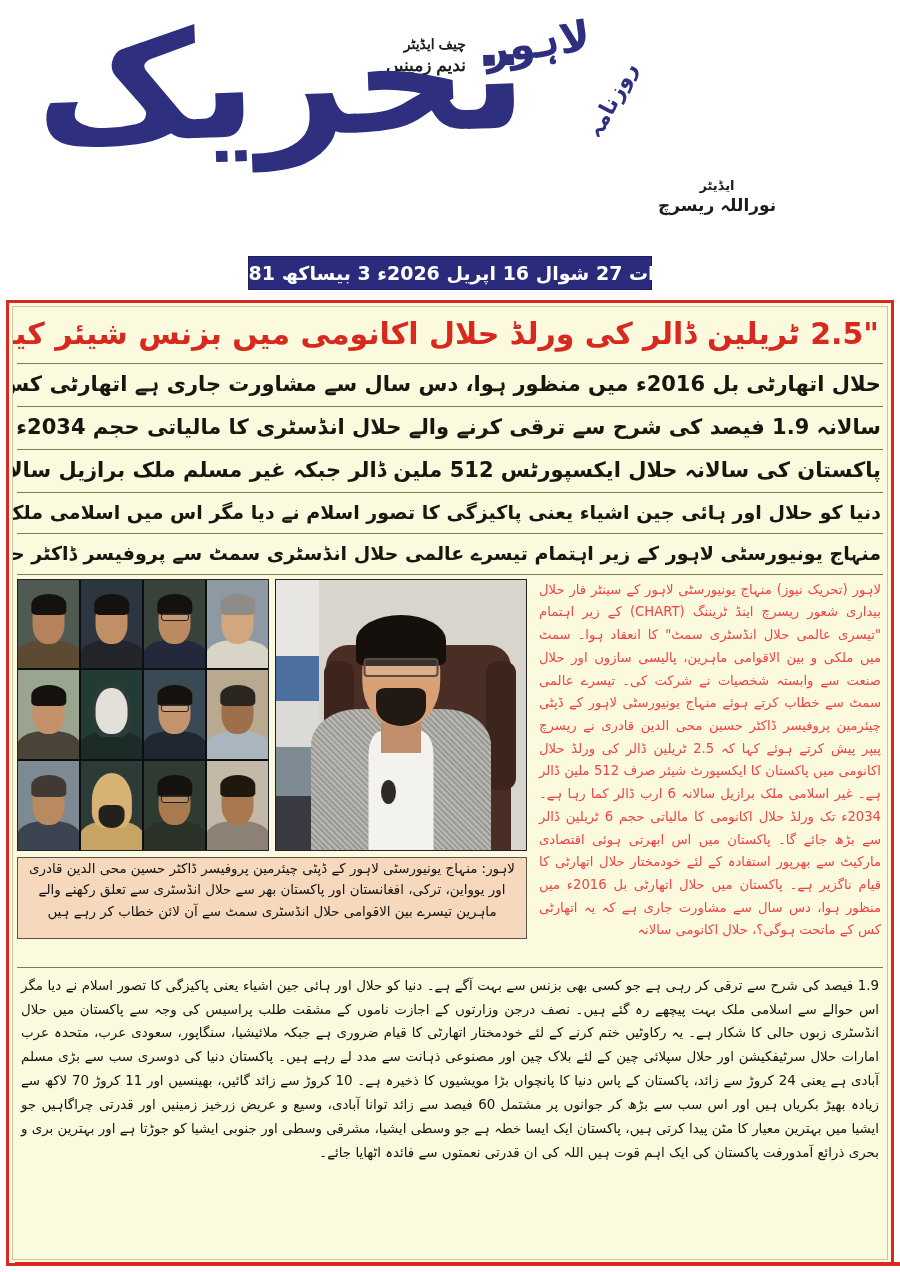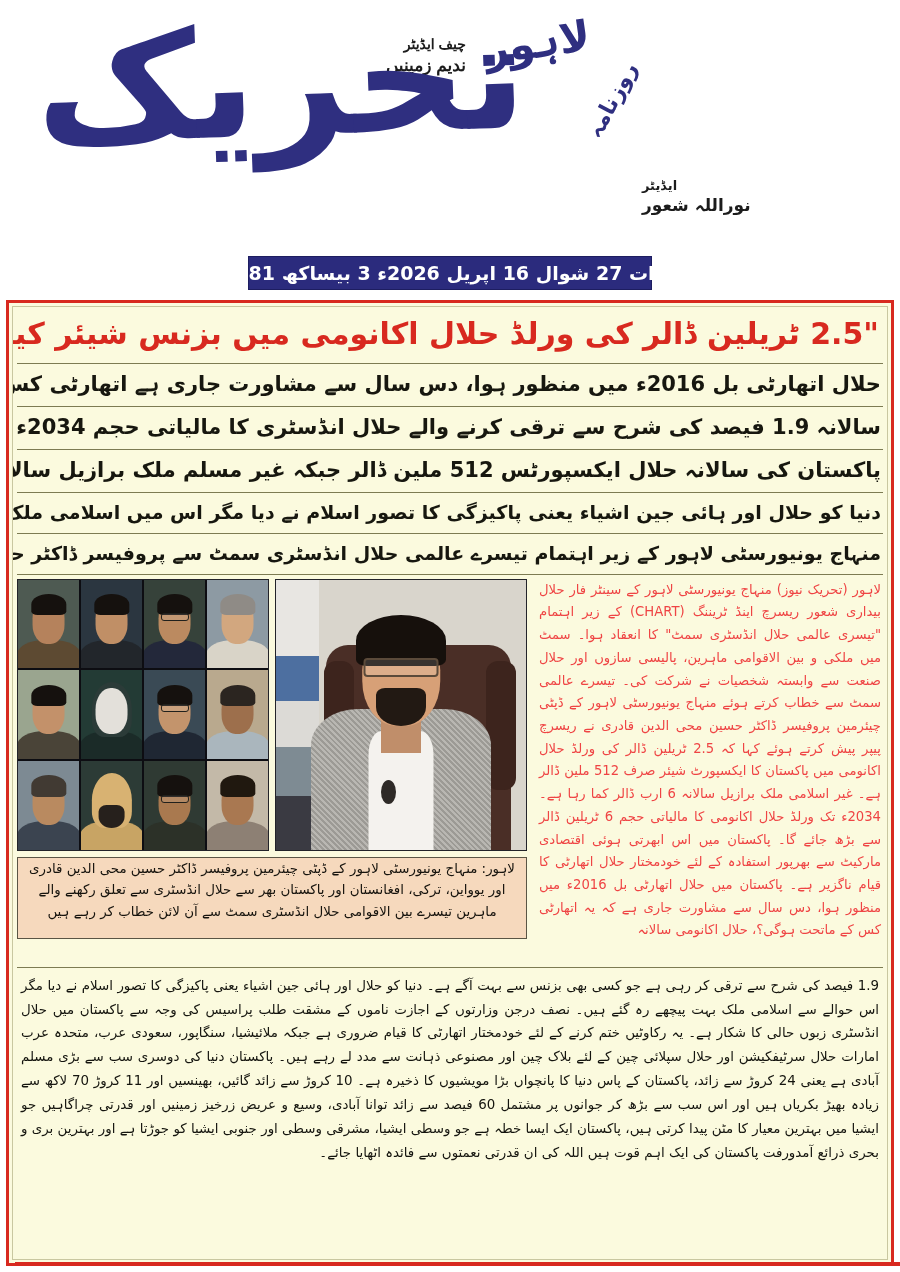--- a/index.html
+++ b/index.html
@@ -51,21 +51,21 @@
   .chief-ed{
     position:absolute; left:276px; top:36px; width:190px;
     text-align:right; direction:rtl;
     font-family:Liberation Sans, sans-serif;
     color:#1c1c1c;
   }
   .chief-ed .l1{ font-size:14px; font-weight:bold; display:block; }
   .chief-ed .l2{ font-size:17px; font-weight:bold; display:block; margin-top:3px;}
   .editor{
     position:absolute; right:108px; top:178px; width:150px;
-    text-align:left; direction:rtl;
+    text-align:center; direction:rtl;
     font-family:"DejaVu Sans", sans-serif;
     color:#1c1c1c;
   }
   .editor .l1{ font-size:13px; font-weight:bold; display:block; }
   .editor .l2{ font-size:17px; font-weight:bold; display:block; margin-top:2px;}
 
   .datebar{
     position:absolute; left:248px; top:256px;
     width:404px; height:34px;
     background:#2b2b7d;
@@ -276,21 +276,21 @@
       </div>
 
       <div class="lahore">لاہور</div>
       <div class="roznama">روزنامہ</div>
 
       <div class="wordmark">تحریک</div>
 
 
       <div class="editor">
         <span class="l1">ایڈیٹر</span>
-        <span class="l2">نوراللہ شعور</span>
+        <span class="l2">نوراللہ ریسرچ</span>
       </div>
     </div>
 
     <div class="datebar">
       <span>جمعرات 27 شوال 16 اپریل 2026ء 3 بیساکھ 2081 ب</span>
     </div>
   </div>
 
   <div class="frame">
     <div class="inner">

